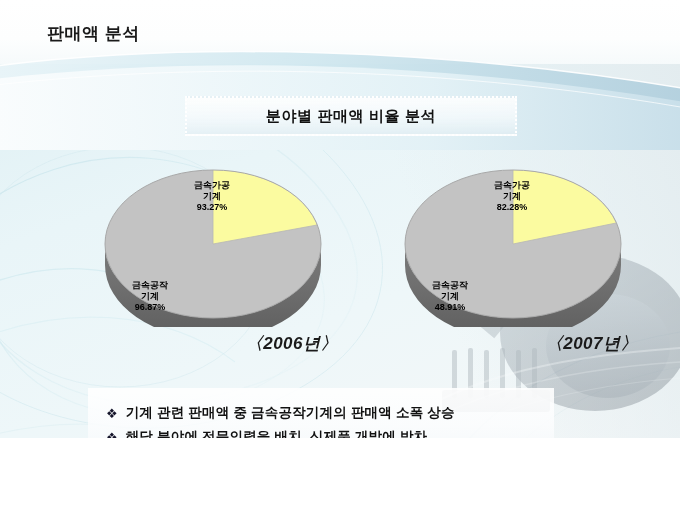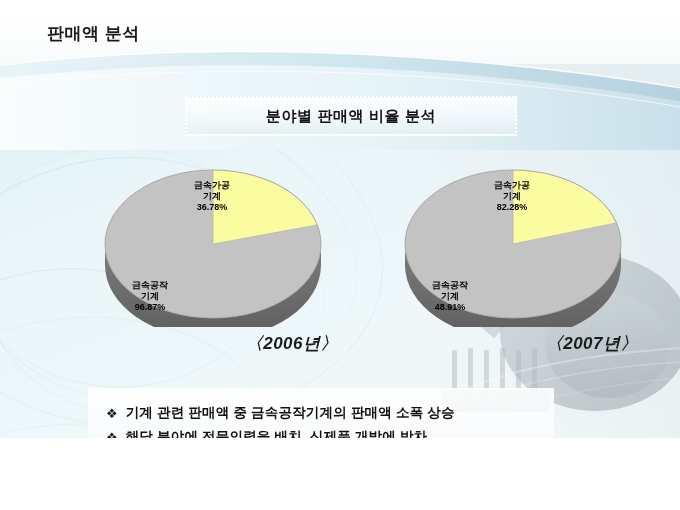--- a/index.html
+++ b/index.html
@@ -216,21 +216,21 @@
 
           <path d="M115,92 L115,18 A108,74 0 0 1 219,73 Z" fill="#FBFBA0"></path>
           <path d="M115,92 L115,18" stroke="#b6b6b6" stroke-width="0.8" fill="none"></path>
           <path d="M115,92 L219,73" stroke="#b6b6b6" stroke-width="0.8" fill="none"></path>
           <ellipse cx="115" cy="92" rx="108" ry="74" fill="none" stroke="#a8a8a8" stroke-width="1"></ellipse>
         </svg>
       </div>
       <div class="slice-label label-yellow">
         <div>금속가공</div>
         <div>기계</div>
-        <div>36.78%</div>
+        <div>93.27%</div>
       </div>
       <div class="slice-label label-gray">
         <div>금속공작</div>
         <div>기계</div>
         <div>96.87%</div>
       </div>
       <div class="year-caption">〈2006년〉</div>
     </div>
 
     <div class="chart chart-2">

